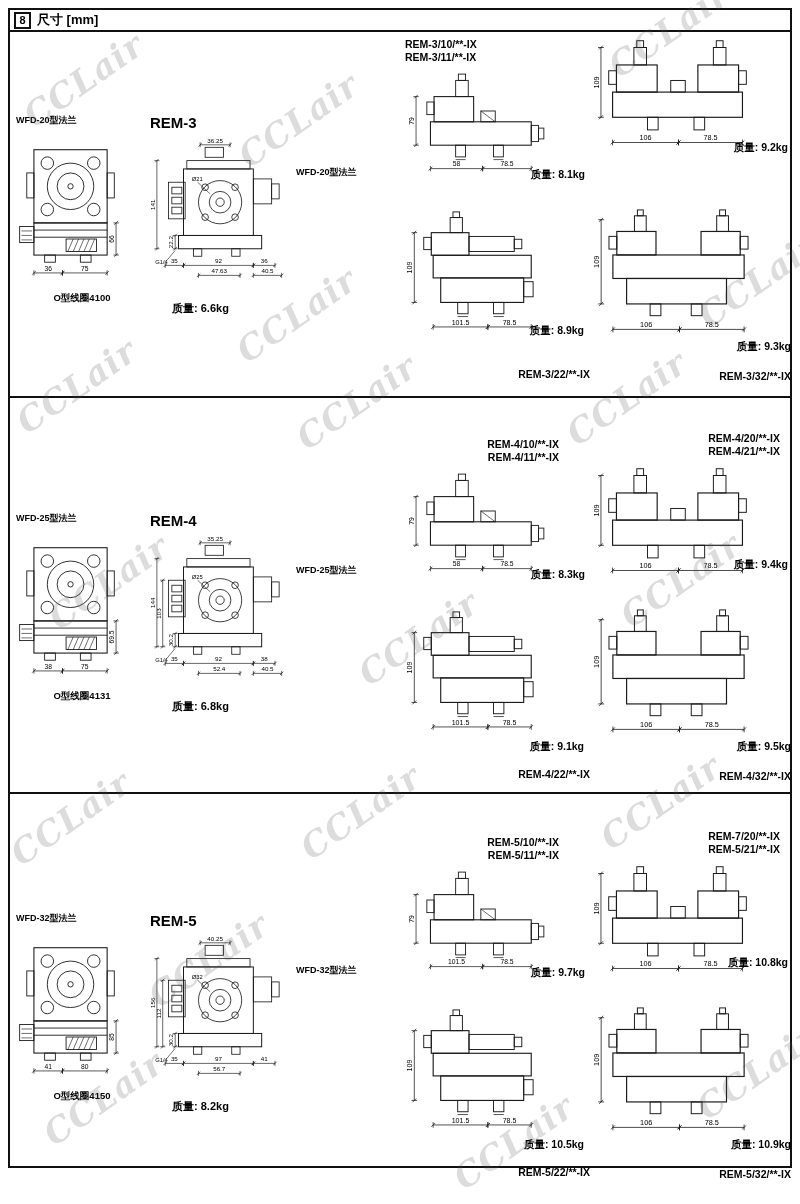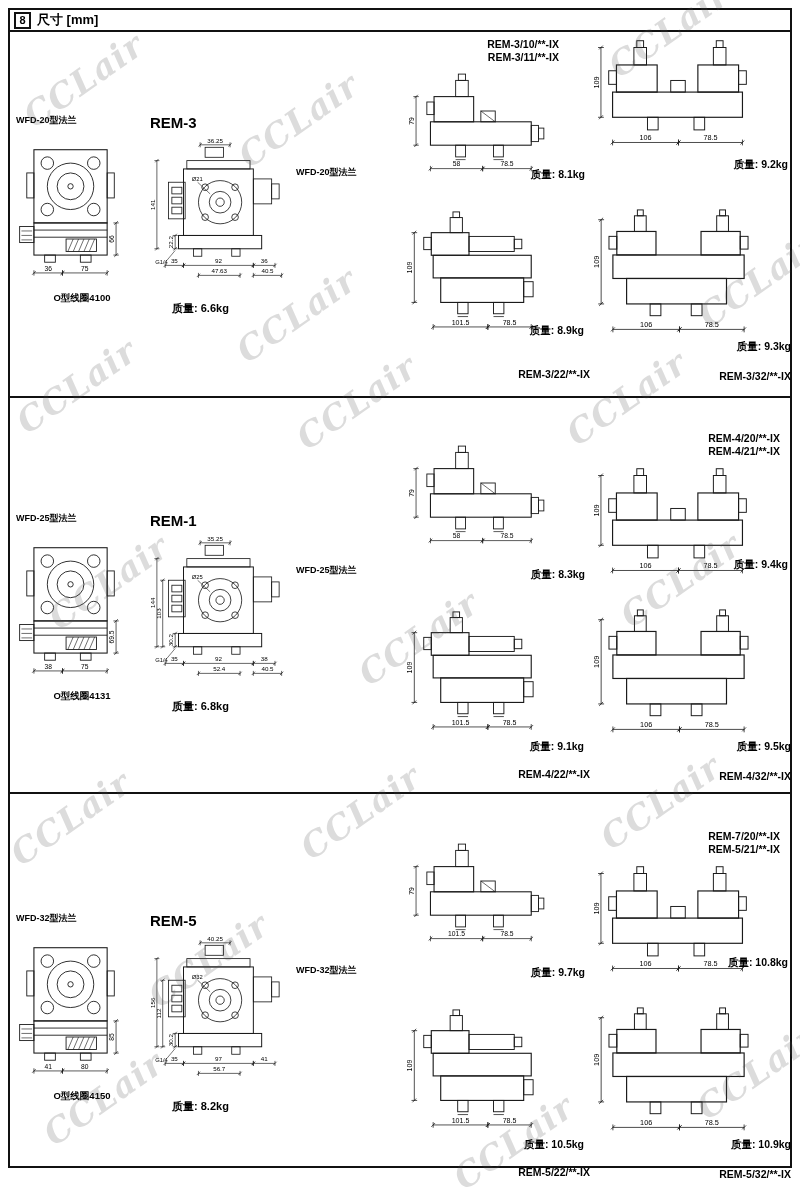--- a/index.html
+++ b/index.html
@@ -174,21 +174,21 @@
             <line x1="122" y1="166" x2="126" y2="162" stroke="#1a1a1a" stroke-width="0.8"></line>
             <line x1="156" y1="166" x2="160" y2="162" stroke="#1a1a1a" stroke-width="0.8"></line>
             <text x="141" y="161.5" font-size="7.5" text-anchor="middle">40.5</text>
           </svg>
         </div>
       <div class="flange-mid" style="left:146px;top:52px">WFD-20型法兰</div>
       <div class="lbl weight-lbl">质量: 6.6kg</div>
     </div>
     <div class="vgrid" style="top:8px;height:360px">
       <div class="vcell" style="left:60px;top:0;width:180px;height:168px">
-        <div class="vmodels" style="text-align:right;padding-right:26px">
+        <div class="vmodels" style="padding-right:26px">
           <div>REM-3/10/**-IX</div>
           <div>REM-3/11/**-IX</div>
         </div>
         <div class="drawing">
             <svg viewBox="0 0 175 130" width="158" height="117">
               <rect x="28" y="62" width="112" height="26" fill="none" stroke="#1a1a1a" stroke-width="1.2"></rect>
               <rect x="140" y="66" width="8" height="18" fill="none" stroke="#1a1a1a" stroke-width="1"></rect>
               <rect x="148" y="69" width="6" height="12" fill="none" stroke="#1a1a1a" stroke-width="1"></rect>
               <rect x="32" y="34" width="44" height="28" fill="none" stroke="#1a1a1a" stroke-width="1.2"></rect>
               <rect x="24" y="40" width="8" height="14" fill="none" stroke="#1a1a1a" stroke-width="1"></rect>
@@ -250,21 +250,21 @@
               <line x1="86" y1="116" x2="90" y2="112" stroke="#1a1a1a" stroke-width="0.8"></line>
               <text x="54" y="111.5" font-size="7.5" text-anchor="middle">106</text>
               <line x1="88" y1="114" x2="154" y2="114" stroke="#1a1a1a" stroke-width="0.8"></line>
               <line x1="88" y1="111" x2="88" y2="117" stroke="#1a1a1a" stroke-width="0.8"></line>
               <line x1="154" y1="111" x2="154" y2="117" stroke="#1a1a1a" stroke-width="0.8"></line>
               <line x1="86" y1="116" x2="90" y2="112" stroke="#1a1a1a" stroke-width="0.8"></line>
               <line x1="152" y1="116" x2="156" y2="112" stroke="#1a1a1a" stroke-width="0.8"></line>
               <text x="121" y="111.5" font-size="7.5" text-anchor="middle">78.5</text>
             </svg>
           </div>
-        <div class="vweight" style="right:0;bottom:30px">质量: 9.2kg</div>
+        <div class="vweight" style="right:0;bottom:47px">质量: 9.2kg</div>
       </div>
       <div class="vcell" style="left:50px;top:170px;width:195px;height:172px">
         <div class="drawing" style="margin-left:8px">
             <svg viewBox="0 0 175 145" width="165" height="137">
               <rect x="30" y="26" width="40" height="24" fill="none" stroke="#1a1a1a" stroke-width="1.2"></rect>
               <rect x="22" y="31" width="8" height="13" fill="none" stroke="#1a1a1a" stroke-width="1"></rect>
               <rect x="50" y="10" width="13" height="16" fill="none" stroke="#1a1a1a" stroke-width="1"></rect>
               <rect x="53" y="4" width="7" height="6" fill="none" stroke="#1a1a1a" stroke-width="1"></rect>
               <rect x="70" y="30" width="48" height="16" fill="none" stroke="#1a1a1a" stroke-width="1"></rect>
               <rect x="118" y="33" width="8" height="10" fill="none" stroke="#1a1a1a" stroke-width="1"></rect>
@@ -385,21 +385,21 @@
             <line x1="109" y1="94" x2="115" y2="94" stroke="#1a1a1a" stroke-width="0.8"></line>
             <line x1="109" y1="130" x2="115" y2="130" stroke="#1a1a1a" stroke-width="0.8"></line>
             <line x1="110" y1="96" x2="114" y2="92" stroke="#1a1a1a" stroke-width="0.8"></line>
             <line x1="110" y1="132" x2="114" y2="128" stroke="#1a1a1a" stroke-width="0.8"></line>
             <text x="109.5" y="112" font-size="7.5" text-anchor="middle" transform="rotate(-90 109.5 112)">69.5</text>
           </svg>
         </div>
       <div class="lbl coil-lbl">O型线圈4131</div>
     </div>
     <div class="midcol" style="top:116px">
-      <div class="lbl model-lbl">REM-1</div>
+      <div class="lbl model-lbl">REM-4</div>
       <div class="drawing" style="margin-top:8px">
           <svg viewBox="0 0 175 190" width="146" height="158">
             <rect x="66" y="10" width="22" height="12" fill="none" stroke="#1a1a1a" stroke-width="1"></rect>
             <rect x="44" y="26" width="76" height="10" fill="none" stroke="#1a1a1a" stroke-width="1"></rect>
             <rect x="40" y="36" width="84" height="80" fill="none" stroke="#1a1a1a" stroke-width="1.2"></rect>
             <circle cx="84" cy="76" r="26" fill="none" stroke="#1a1a1a" stroke-width="1"></circle>
             <circle cx="66" cy="58" r="4" fill="none" stroke="#1a1a1a" stroke-width="1"></circle>
             <circle cx="102" cy="58" r="4" fill="none" stroke="#1a1a1a" stroke-width="1"></circle>
             <circle cx="66" cy="94" r="4" fill="none" stroke="#1a1a1a" stroke-width="1"></circle>
             <circle cx="102" cy="94" r="4" fill="none" stroke="#1a1a1a" stroke-width="1"></circle>
@@ -472,20 +472,24 @@
             <line x1="122" y1="166" x2="126" y2="162" stroke="#1a1a1a" stroke-width="0.8"></line>
             <line x1="156" y1="166" x2="160" y2="162" stroke="#1a1a1a" stroke-width="0.8"></line>
             <text x="141" y="161.5" font-size="7.5" text-anchor="middle">40.5</text>
           </svg>
         </div>
       <div class="flange-mid" style="left:146px;top:52px">WFD-25型法兰</div>
       <div class="lbl weight-lbl">质量: 6.8kg</div>
     </div>
     <div class="vgrid" style="top:42px;height:360px">
       <div class="vcell" style="left:60px;top:0;width:180px;height:168px">
+        <div class="vmodels" style="text-align:right;padding-right:26px">
+          <div>REM-4/10/**-IX</div>
+          <div>REM-4/11/**-IX</div>
+        </div>
         <div class="drawing">
             <svg viewBox="0 0 175 130" width="158" height="117">
               <rect x="28" y="62" width="112" height="26" fill="none" stroke="#1a1a1a" stroke-width="1.2"></rect>
               <rect x="140" y="66" width="8" height="18" fill="none" stroke="#1a1a1a" stroke-width="1"></rect>
               <rect x="148" y="69" width="6" height="12" fill="none" stroke="#1a1a1a" stroke-width="1"></rect>
               <rect x="32" y="34" width="44" height="28" fill="none" stroke="#1a1a1a" stroke-width="1.2"></rect>
               <rect x="24" y="40" width="8" height="14" fill="none" stroke="#1a1a1a" stroke-width="1"></rect>
               <rect x="56" y="16" width="14" height="18" fill="none" stroke="#1a1a1a" stroke-width="1"></rect>
               <rect x="59" y="9" width="8" height="7" fill="none" stroke="#1a1a1a" stroke-width="1"></rect>
               <rect x="84" y="50" width="16" height="12" fill="none" stroke="#1a1a1a" stroke-width="1"></rect>
@@ -764,20 +768,24 @@
             <line x1="56" y1="166" x2="60" y2="162" stroke="#1a1a1a" stroke-width="0.8"></line>
             <line x1="106" y1="166" x2="110" y2="162" stroke="#1a1a1a" stroke-width="0.8"></line>
             <text x="83" y="161.5" font-size="7.5" text-anchor="middle">56.7</text>
           </svg>
         </div>
       <div class="flange-mid" style="left:146px;top:52px">WFD-32型法兰</div>
       <div class="lbl weight-lbl">质量: 8.2kg</div>
     </div>
     <div class="vgrid" style="top:44px;height:360px">
       <div class="vcell" style="left:60px;top:0;width:180px;height:168px">
+        <div class="vmodels" style="text-align:right;padding-right:26px">
+          <div>REM-5/10/**-IX</div>
+          <div>REM-5/11/**-IX</div>
+        </div>
         <div class="drawing">
             <svg viewBox="0 0 175 130" width="158" height="117">
               <rect x="28" y="62" width="112" height="26" fill="none" stroke="#1a1a1a" stroke-width="1.2"></rect>
               <rect x="140" y="66" width="8" height="18" fill="none" stroke="#1a1a1a" stroke-width="1"></rect>
               <rect x="148" y="69" width="6" height="12" fill="none" stroke="#1a1a1a" stroke-width="1"></rect>
               <rect x="32" y="34" width="44" height="28" fill="none" stroke="#1a1a1a" stroke-width="1.2"></rect>
               <rect x="24" y="40" width="8" height="14" fill="none" stroke="#1a1a1a" stroke-width="1"></rect>
               <rect x="56" y="16" width="14" height="18" fill="none" stroke="#1a1a1a" stroke-width="1"></rect>
               <rect x="59" y="9" width="8" height="7" fill="none" stroke="#1a1a1a" stroke-width="1"></rect>
               <rect x="84" y="50" width="16" height="12" fill="none" stroke="#1a1a1a" stroke-width="1"></rect>

